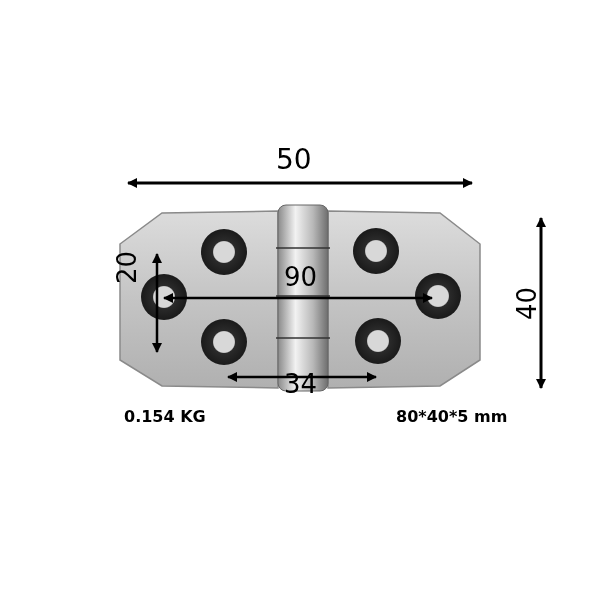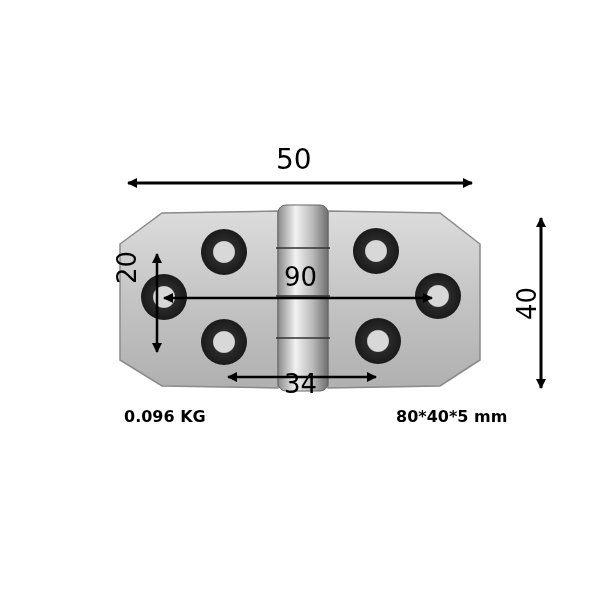--- a/index.html
+++ b/index.html
@@ -64,15 +64,15 @@
     <line x1="228" y1="377" x2="376" y2="377" stroke="#000" stroke-width="2.5" marker-start="url(#ah)" marker-end="url(#ah)"></line>
     <line x1="157" y1="254" x2="157" y2="352" stroke="#000" stroke-width="2.5" marker-start="url(#ah)" marker-end="url(#ah)"></line>
     <line x1="541" y1="218" x2="541" y2="388" stroke="#000" stroke-width="3" marker-start="url(#ah)" marker-end="url(#ah)"></line>
   </svg>
 
   <div class="label dim-80">50</div>
   <div class="label dim-60">90</div>
   <div class="label dim-34">34</div>
   <div class="label dim-20">20</div>
   <div class="label dim-40">40</div>
-  <div class="label weight">0.096 KG</div>
+  <div class="label weight">0.154 KG</div>
   <div class="label size">80*40*5 mm</div>
 </div>
 
 </body></html>

